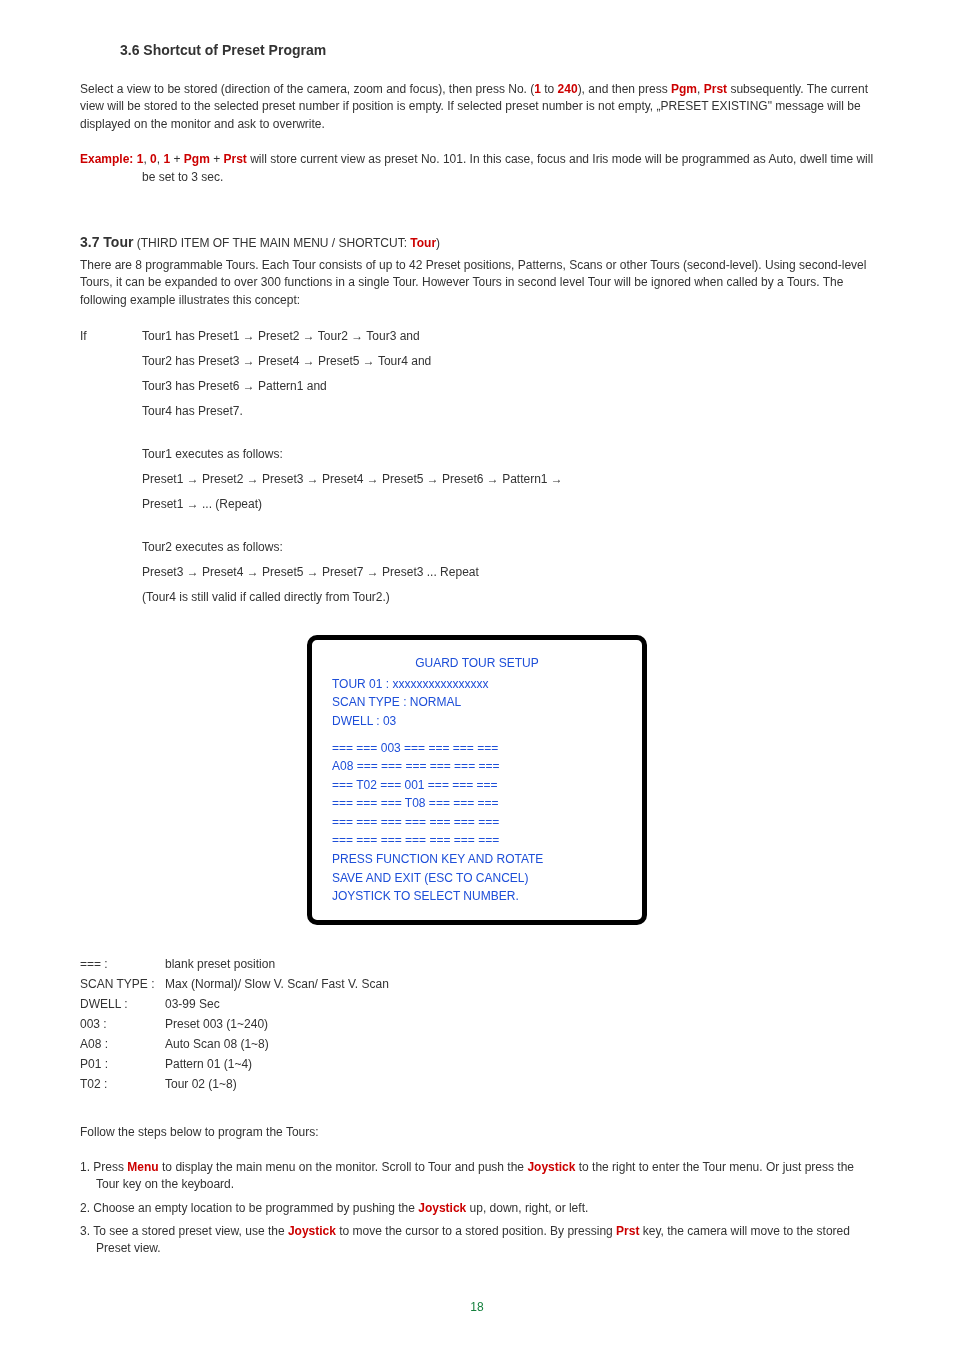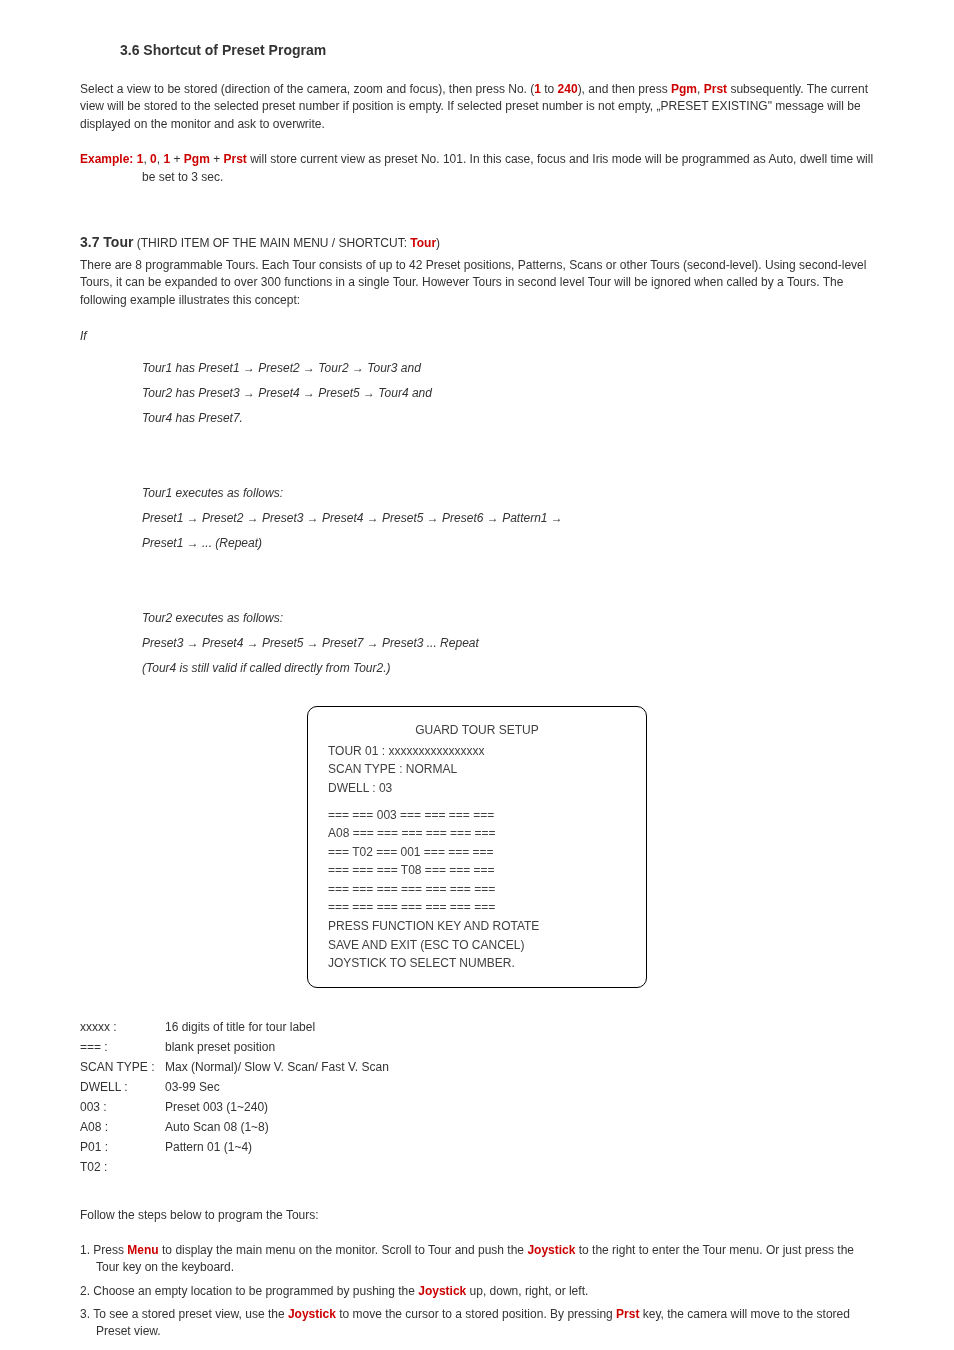--- a/index.html
+++ b/index.html
@@ -34,40 +34,39 @@
   }
   .example {
     margin-bottom: 28px;
     padding-left: 62px;
     text-indent: -62px;
     line-height: 1.45;
   }
   .sect-gap { height: 18px; }
   .ifblock {
     margin-bottom: 18px;
-    font-style: italic;
   }
   .ifrow { display: flex; }
   .iflabel { width: 62px; flex-shrink: 0; }
-  .ifcontent { flex: 1; margin-top: 32px; }
+  .ifcontent { flex: 1; }
   .ifline { margin-bottom: 7px; }
   .screenbox-wrap {
     display: flex;
     justify-content: center;
     margin: 22px 0 30px 0;
   }
   .screenbox {
-    border: 1px solid #000000;
+    border: 5px solid #000000;
     border-radius: 10px;
     padding: 14px 20px;
     width: 340px;
     font-family: Arial, sans-serif;
     font-size: 12px;
     line-height: 1.55;
-    color: #404040;
+    color: #1d4ed8;
   }
   .screenbox .title {
     text-align: center;
     margin-bottom: 2px;
   }
   .deflist { margin-bottom: 30px; }
   .defrow { display: flex; margin-bottom: 2px; }
   .deflabel { width: 85px; flex-shrink: 0; }
   .defval { flex: 1; }
   .follow-heading {
@@ -110,20 +109,21 @@
 </h3>
 
 <div class="para">There are 8 programmable Tours. Each Tour consists of up to 42 Preset positions, Patterns, Scans or other Tours (second-level). Using second-level Tours, it can be expanded to over 300 functions in a single Tour. However Tours in second level Tour will be ignored when called by a Tours. The following example illustrates this concept:</div>
 
 <div class="ifblock">
   <div class="ifrow">
     <div class="iflabel">If</div>
     <div class="ifcontent">
       <div class="ifline">Tour1 has Preset1 → Preset2 → Tour2 → Tour3 and</div>
       <div class="ifline">Tour2 has Preset3 → Preset4 → Preset5 → Tour4 and</div>
+      <div class="ifline">Tour3 has Preset6 → Pattern1 and</div>
       <div class="ifline">Tour4 has Preset7.</div>
     </div>
   </div>
 </div>
 
 <div class="ifblock">
   <div class="ifrow">
     <div class="iflabel"></div>
     <div class="ifcontent">
       <div class="ifline">Tour1 executes as follows:</div>
@@ -158,24 +158,20 @@
     <div>=== === === === === === ===</div>
     <div>=== === === === === === ===</div>
     <div>PRESS FUNCTION KEY AND ROTATE</div>
     <div>SAVE AND EXIT (ESC TO CANCEL)</div>
     <div>JOYSTICK TO SELECT NUMBER.</div>
   </div>
 </div>
 
 <div class="deflist">
   <div class="defrow">
-    <div class="deflabel">xxxxx :</div>
-    <div class="defval">16 digits of title for tour label</div>
-  </div>
-  <div class="defrow">
     <div class="deflabel">=== :</div>
     <div class="defval">blank preset position</div>
   </div>
   <div class="defrow">
     <div class="deflabel">SCAN TYPE :</div>
     <div class="defval">Max (Normal)/ Slow V. Scan/ Fast V. Scan</div>
   </div>
   <div class="defrow">
     <div class="deflabel">DWELL :</div>
     <div class="defval">03-99 Sec</div>
@@ -187,20 +183,21 @@
   <div class="defrow">
     <div class="deflabel">A08 :</div>
     <div class="defval">Auto Scan 08 (1~8)</div>
   </div>
   <div class="defrow">
     <div class="deflabel">P01 :</div>
     <div class="defval">Pattern 01 (1~4)</div>
   </div>
   <div class="defrow">
     <div class="deflabel">T02 :</div>
+    <div class="defval">Tour 02     (1~8)</div>
   </div>
 </div>
 
 <div class="follow-heading">Follow the steps below to program the Tours:</div>
 
 <div class="steps">
   <div class="step">
     <span>1.  Press </span><span class="red">Menu</span><span> to display the main menu on the monitor. Scroll to Tour and push the </span><span class="red">Joystick</span><span> to the right to enter the Tour menu. Or just press the Tour key on the keyboard.</span>
   </div>
   <div class="step">

